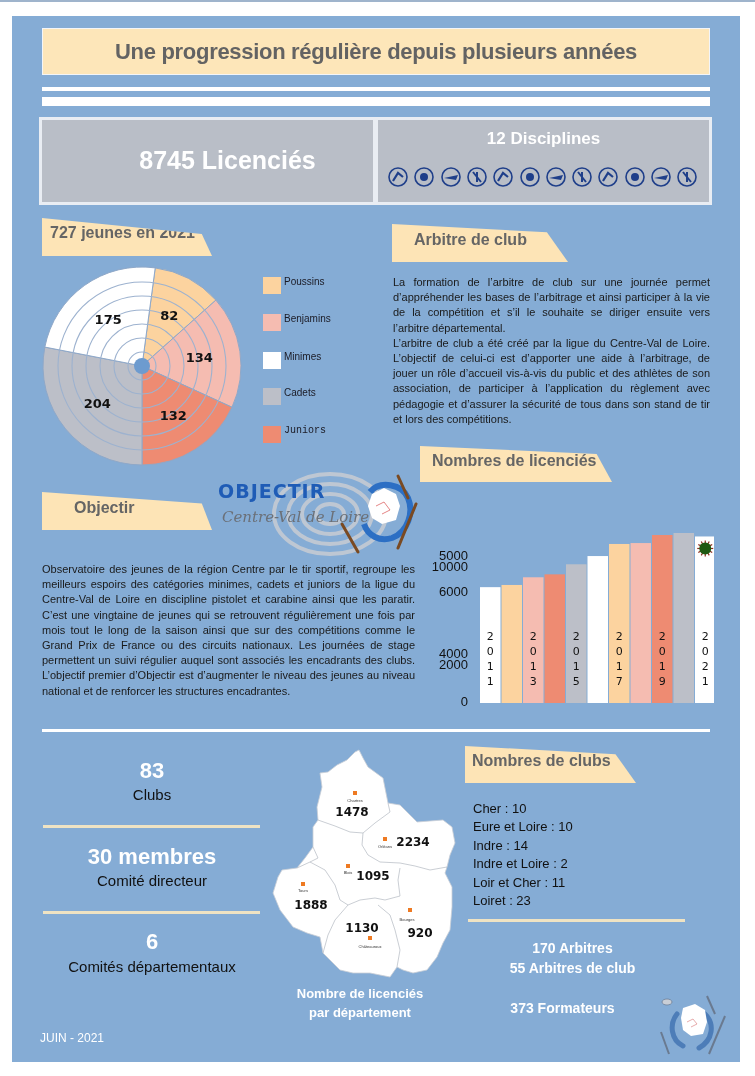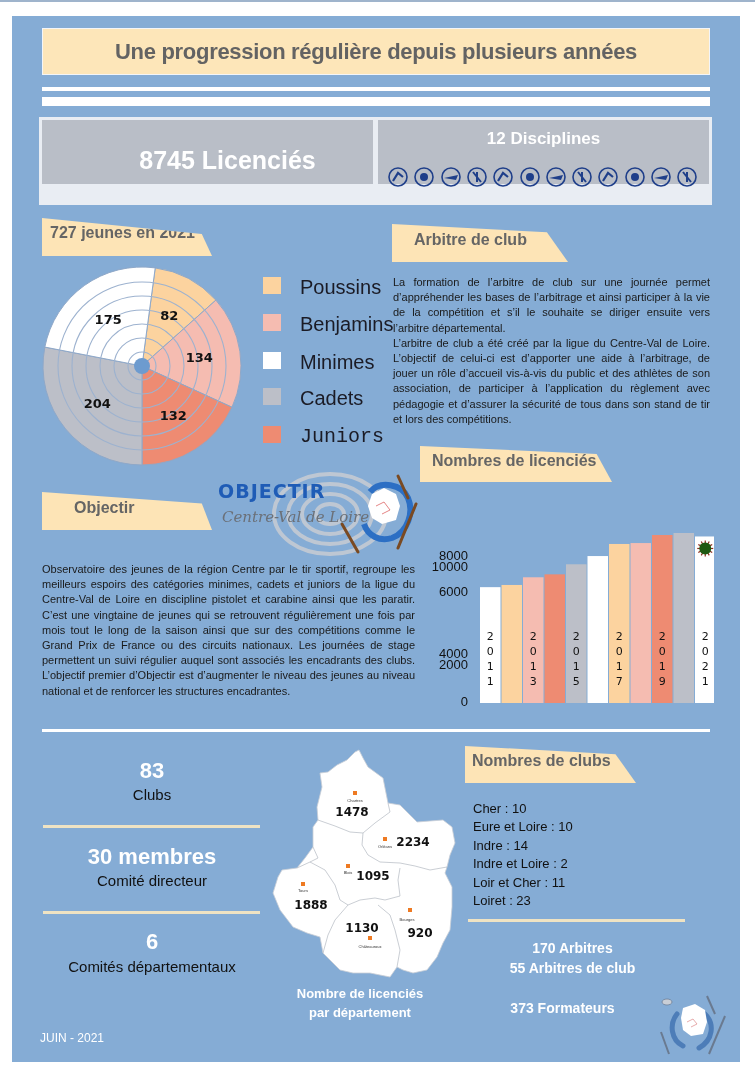--- a/index.html
+++ b/index.html
@@ -12,33 +12,33 @@
   .panel { position: absolute; left: 12px; top: 16px; width: 728px; height: 1046px; background: #85acd5; }
   .abs { position: absolute; }
   .title-banner {
     position: absolute; left: 42px; top: 28px; width: 668px; height: 47px;
     background: #fde6b9; border: 1px solid #f3f5f8; box-sizing: border-box;
     display: flex; align-items: center; justify-content: center;
     color: #636363; font-weight: bold; font-size: 22px; letter-spacing: -0.3px;
   }
   .stripe { position: absolute; left: 42px; width: 668px; background: #ffffff; }
   .stat-frame { position: absolute; left: 39px; top: 117px; width: 673px; height: 88px; background: #e9edf3; }
-  .stat-box { position: absolute; top: 120px; height: 64px; background: #b9bec7; }
+  .stat-box { position: absolute; top: 120px; height: 82px; background: #b9bec7; }
   .big-white { color: #ffffff; font-weight: bold; }
   .ribbon {
     position: absolute; background: #fde4b6;
     color: #656565; font-weight: bold; font-size: 16px;
     display: flex; align-items: center; box-sizing: border-box;
   }
   .body-text {
     position: absolute; color: #1a1a1a; font-size: 11px; line-height: 15.2px;
     text-align: justify; font-family: "Liberation Sans", sans-serif;
   }
   .legend-sq { position: absolute; left: 263px; width: 18px; height: 17px; }
-  .legend-lbl { position: absolute; left: 300px; font-size: 20px; color: #1b1b25; }
+  .legend-lbl { position: absolute; left: 284px; font-size: 10px; color: #1b1b25; }
   .ytick { position: absolute; width: 50px; text-align: right; font-size: 13px; color: #111; }
   .cream-line { position: absolute; height: 3px; background: #efe3c3; }
   .stat-num { position: absolute; text-align: center; color: #fff; font-weight: bold; }
   .stat-lbl { position: absolute; text-align: center; color: #111; }
   .clubs-line { position: absolute; left: 473px; font-size: 13px; color: #111; }
   .white-bold { position: absolute; color: #fff; font-weight: bold; text-align: center; font-size: 14px; }
   .map-val { font-family: "DejaVu Sans", sans-serif; font-weight: bold; font-size: 12px; fill: #111; }
   .map-city { font-size: 4px; fill: #333; font-family: "Liberation Sans", sans-serif; }
   .disc-icon { position: absolute; top: 166px; width: 22px; height: 22px; }
 </style>
@@ -181,21 +181,21 @@
 </svg>
 
 <div class="body-text" style="left:42px;top:562px;width:373px;">Observatoire des jeunes de la région Centre par le tir sportif, regroupe les meilleurs espoirs des catégories minimes, cadets et juniors de la ligue du Centre-Val de Loire en discipline pistolet et carabine ainsi que les paratir. C’est une vingtaine de jeunes qui se retrouvent régulièrement une fois par mois tout le long de la saison ainsi que sur des compétitions comme le Grand Prix de France ou des circuits nationaux. Les journées de stage permettent un suivi régulier auquel sont associés les encadrants des clubs. L’objectif premier d’Objectir est d’augmenter le niveau des jeunes au niveau national et de renforcer les structures encadrantes.</div>
 
 <div class="ribbon" style="left:420px;top:446px;width:192px;height:36px;padding:0 0 7px 12px;clip-path:polygon(0 0,92% 22%,100% 100%,0 100%);">
   <span>Nombres de licenciés</span>
 </div>
 
 <div id="yticks">
     <div class="ytick" style="left: 418px; top: 511px; margin-top: 48px;">10000</div>
-    <div class="ytick" style="left: 418px; top: 547.6px;">8000</div>
+    <div class="ytick" style="left: 418px; top: 547.6px;">5000</div>
     <div class="ytick" style="left: 418px; top: 584.2px;">6000</div>
     <div class="ytick" style="left: 418px; top: 646px;">4000</div>
     <div class="ytick" style="left: 418px; top: 657.4px;">2000</div>
     <div class="ytick" style="left: 418px; top: 694px;">0</div>
   </div>
 <svg class="abs" style="left:478px;top:500px;" width="236" height="205" viewBox="0 0 236 205" id="bar-svg">
     <rect x="2" y="87.161" width="20.5" height="115.839" fill="#ffffff"></rect>
     <text x="12.25" y="140" text-anchor="middle" font-family="'DejaVu Sans', sans-serif" font-size="11" fill="#111">2</text>
     <text x="12.25" y="155" text-anchor="middle" font-family="'DejaVu Sans', sans-serif" font-size="11" fill="#111">0</text>
     <text x="12.25" y="170" text-anchor="middle" font-family="'DejaVu Sans', sans-serif" font-size="11" fill="#111">1</text>

